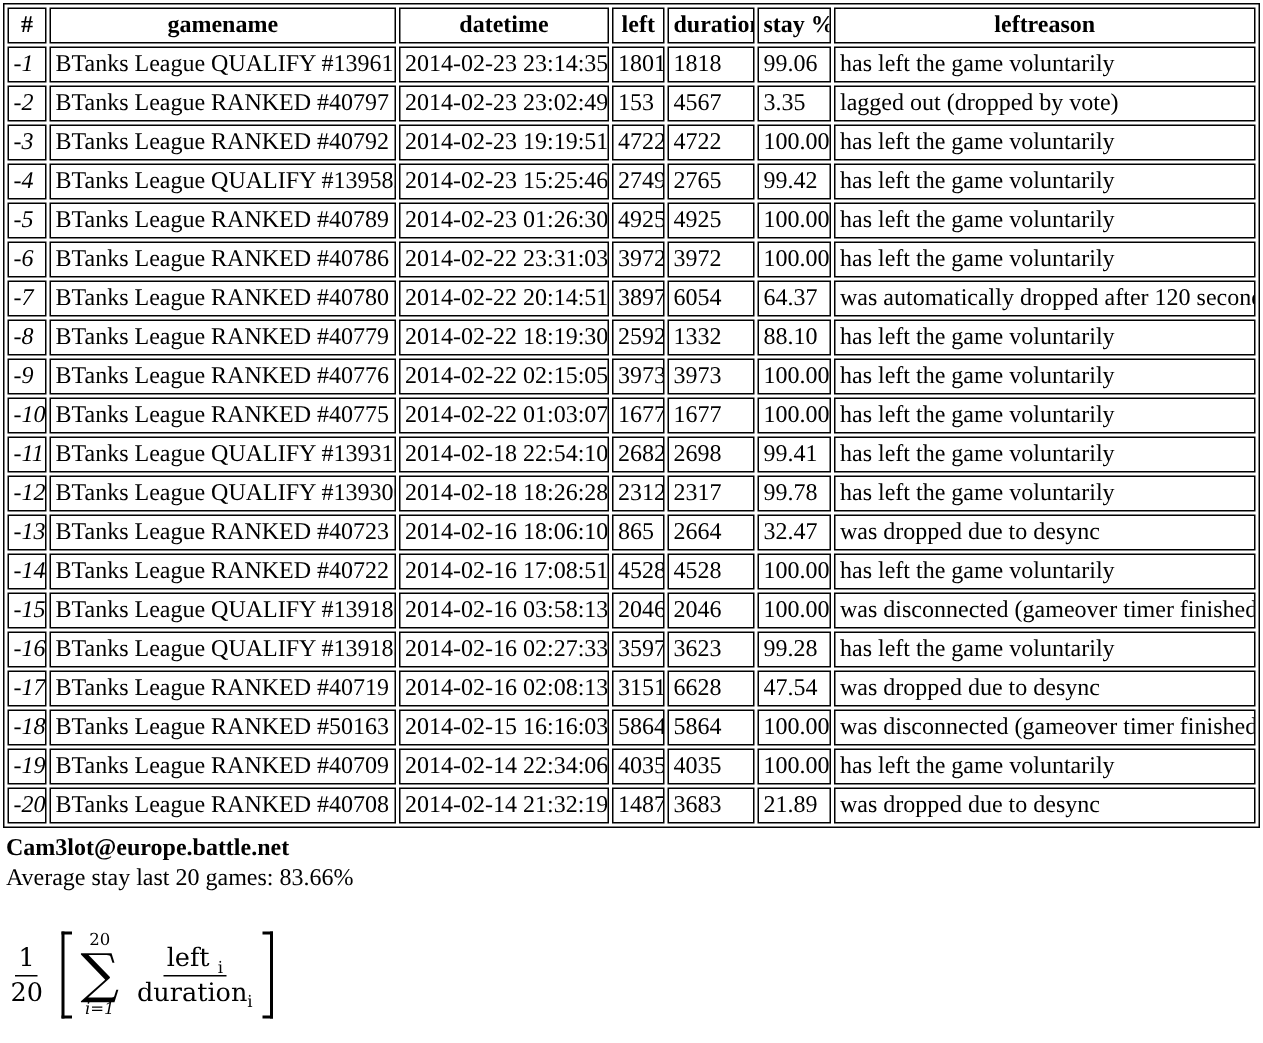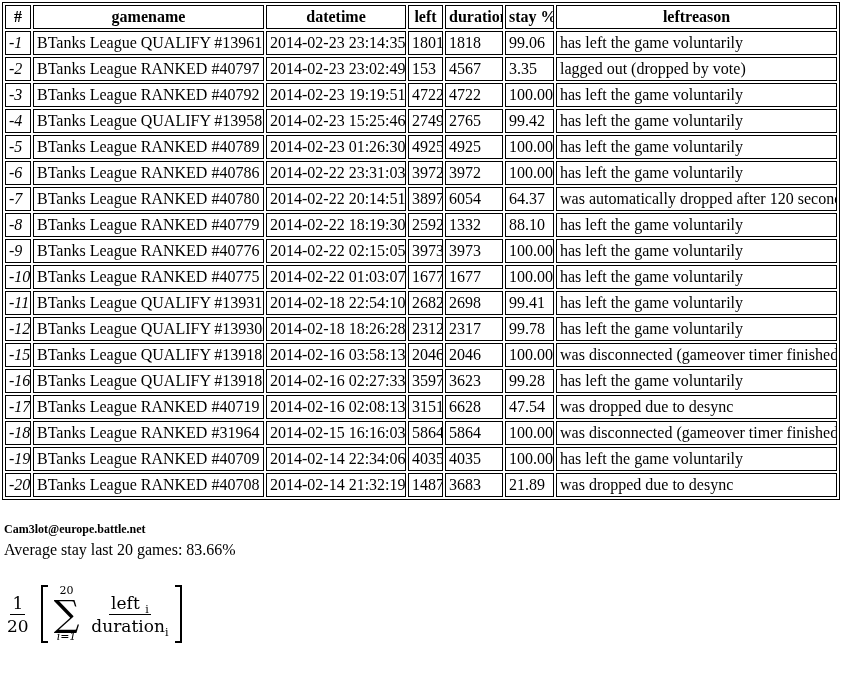--- a/index.html
+++ b/index.html
@@ -37,22 +37,22 @@
     font-weight: normal;
   }
   table.games th {
     font-weight: bold;
     text-align: center;
   }
   table.games td.c0 { font-style: italic; }
 
   
   .account-line {
-    margin: 20px 0 0 2px;
-    font-size: 12px;
+    margin: 4px 0 0 2px;
+    font-size: 16px;
     font-weight: bold;
     line-height: 19px;
   }
   .avg-line {
     margin: 1px 0 0 2px;
     font-size: 16px;
     line-height: 19px;
   }
   .avg-line .lbl { font-weight: normal; }
 
@@ -236,20 +236,38 @@
         <tr>
           <td class="c0">-12</td>
           <td class="c1">BTanks League QUALIFY #139300</td>
           <td class="c2">2014-02-18 18:26:28</td>
           <td class="c3">2312</td>
           <td class="c4">2317</td>
           <td class="c5">99.78</td>
           <td class="c6">has left the game voluntarily</td>
         </tr>
         <tr>
+          <td class="c0">-13</td>
+          <td class="c1">BTanks League RANKED #40723</td>
+          <td class="c2">2014-02-16 18:06:10</td>
+          <td class="c3">865</td>
+          <td class="c4">2664</td>
+          <td class="c5">32.47</td>
+          <td class="c6">was dropped due to desync</td>
+        </tr>
+        <tr>
+          <td class="c0">-14</td>
+          <td class="c1">BTanks League RANKED #40722</td>
+          <td class="c2">2014-02-16 17:08:51</td>
+          <td class="c3">4528</td>
+          <td class="c4">4528</td>
+          <td class="c5">100.00</td>
+          <td class="c6">has left the game voluntarily</td>
+        </tr>
+        <tr>
           <td class="c0">-15</td>
           <td class="c1">BTanks League QUALIFY #139186</td>
           <td class="c2">2014-02-16 03:58:13</td>
           <td class="c3">2046</td>
           <td class="c4">2046</td>
           <td class="c5">100.00</td>
           <td class="c6">was disconnected (gameover timer finished)</td>
         </tr>
         <tr>
           <td class="c0">-16</td>
@@ -264,21 +282,21 @@
           <td class="c0">-17</td>
           <td class="c1">BTanks League RANKED #40719</td>
           <td class="c2">2014-02-16 02:08:13</td>
           <td class="c3">3151</td>
           <td class="c4">6628</td>
           <td class="c5">47.54</td>
           <td class="c6">was dropped due to desync</td>
         </tr>
         <tr>
           <td class="c0">-18</td>
-          <td class="c1">BTanks League RANKED #31964</td>
+          <td class="c1">BTanks League RANKED #50163</td>
           <td class="c2">2014-02-15 16:16:03</td>
           <td class="c3">5864</td>
           <td class="c4">5864</td>
           <td class="c5">100.00</td>
           <td class="c6">was disconnected (gameover timer finished)</td>
         </tr>
         <tr>
           <td class="c0">-19</td>
           <td class="c1">BTanks League RANKED #40709</td>
           <td class="c2">2014-02-14 22:34:06</td>

